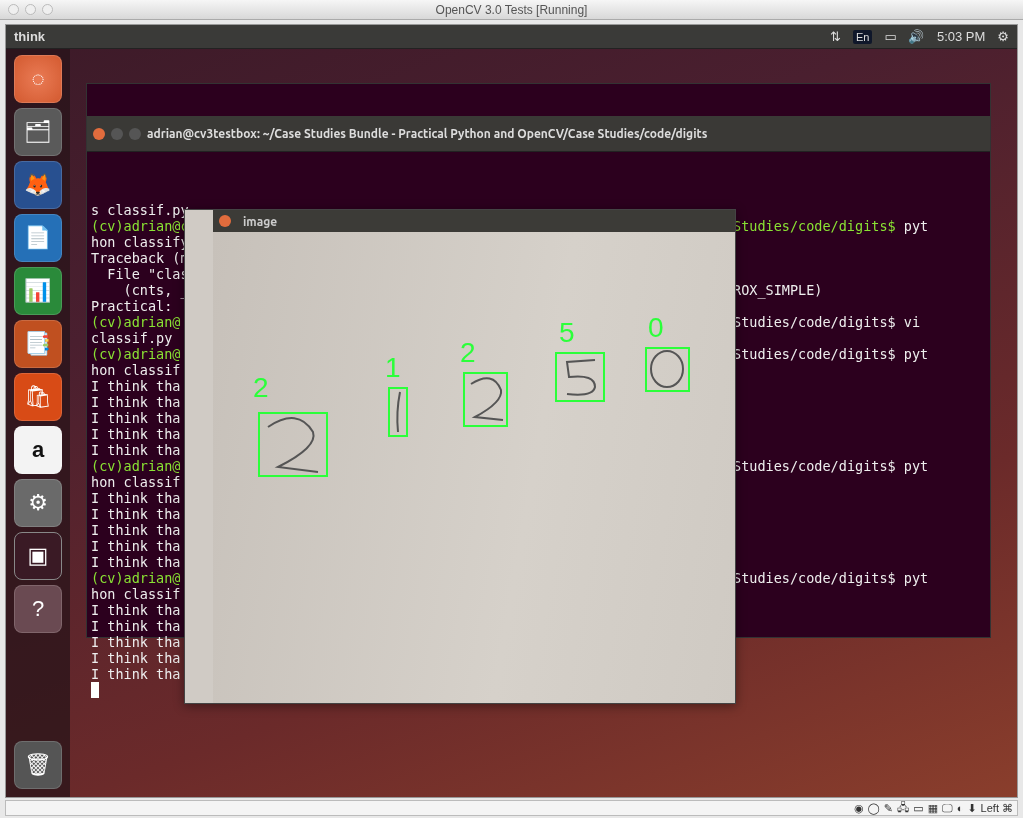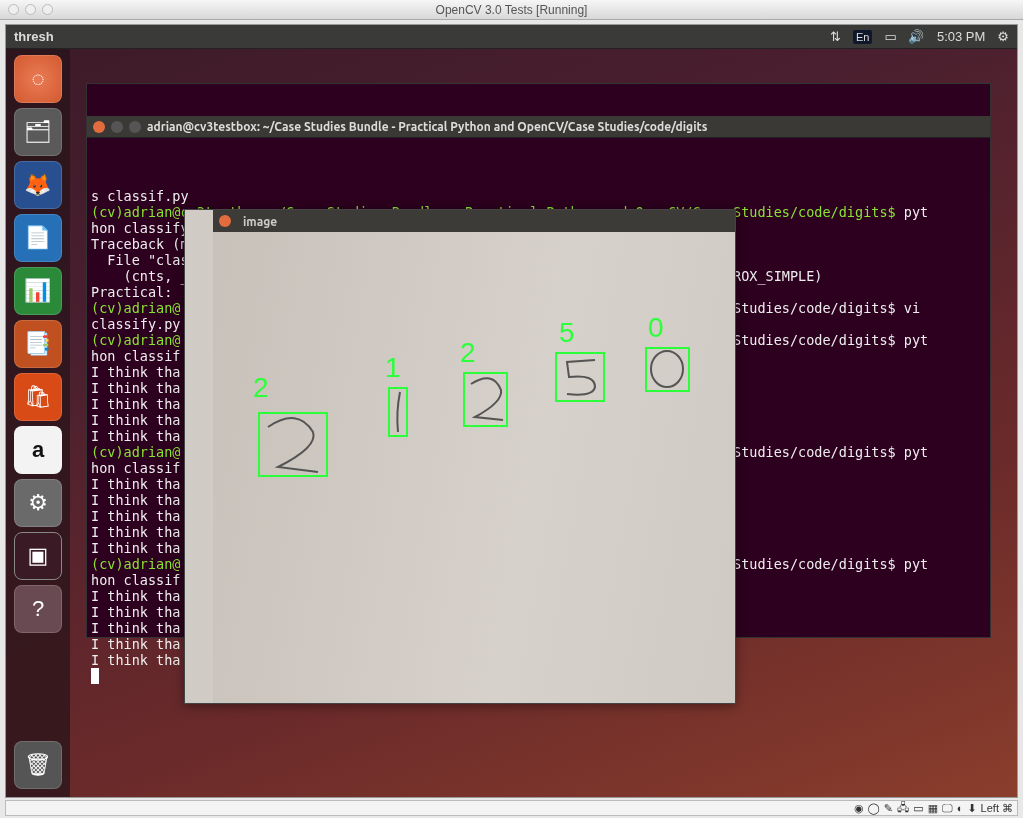--- a/index.html
+++ b/index.html
@@ -73,21 +73,21 @@
   
   .term-window {
     position: absolute; left: 80px; top: 58px; width: 905px; height: 555px;
     background: #2c001e;
     border: 1px solid #333;
     font-family: "DejaVu Sans Mono","Ubuntu Mono",monospace;
     font-size: 13.5px; line-height: 16px;
     white-space: pre;
   }
   .term-title {
-    height: 22px; background:#3a3936;
+    height: 36px; background:#3a3936;
     display:flex; align-items:center; gap:6px;
     color:#ccc; font-size:12px; padding-left:6px;
     border-bottom:1px solid #222;
     font-family: "Ubuntu", sans-serif;
   }
   .win-btn { width:12px;height:12px;border-radius:50%; }
   .win-close{background:#e26c3d;} .win-min{background:#555;} .win-max{background:#555;}
   .term-body {
     padding: 2px 4px; color:#eee;
     overflow:hidden;
@@ -132,21 +132,21 @@
     <span></span>
     <span></span>
     <span></span>
   </div>
   <div class="mac-title">OpenCV 3.0 Tests [Running]</div>
 </div>
 
 <div class="vm">
 
   <div class="top-panel">
-    <div class="panel-left">thresh</div>
+    <div class="panel-left">think</div>
     <div class="panel-right">
       <span class="ind">⇅</span>
       <span class="ind badge">En</span>
       <span class="ind">▭</span>
       <span class="ind">🔊</span>
       <span class="ind">5:03 PM</span>
       <span class="ind">⚙</span>
     </div>
   </div>
 
@@ -176,21 +176,21 @@
     </div>
     <div class="term-body">
 <span>s classif.py</span>
 <span class="prompt-green">(cv)adrian@cv3testbox:~/Case Studies Bundle - Practical Python and OpenCV/Case Studies/code/digits$</span><span> pyt</span>
 <span>hon classify.py --model models/svm.cpickle --image images/umbc_zipcode.png</span>
 <span>Traceback (most recent call last):</span>
 <span>  File "classify.py", line 36, in &lt;module&gt;</span>
 <span>    (cnts, _) = cv2.findContours(edged.copy(), cv2.RETR_EXTERNAL, cv2.CHAIN_APPROX_SIMPLE)</span>
 <span>Practical:</span>
 <span class="prompt-green">(cv)adrian@</span>                                                               <span>Case Studies/code/digits$ vi</span>
-<span>classify.py</span>
+<span>classif.py</span>
 <span class="prompt-green">(cv)adrian@</span>                                                               <span>Case Studies/code/digits$ pyt</span>
 <span>hon classif</span>
 <span>I think tha</span>
 <span>I think tha</span>
 <span>I think tha</span>
 <span>I think tha</span>
 <span>I think tha</span>
 <span class="prompt-green">(cv)adrian@</span>                                                               <span>Case Studies/code/digits$ pyt</span>
 <span>hon classif</span>
 <span>I think tha</span>

